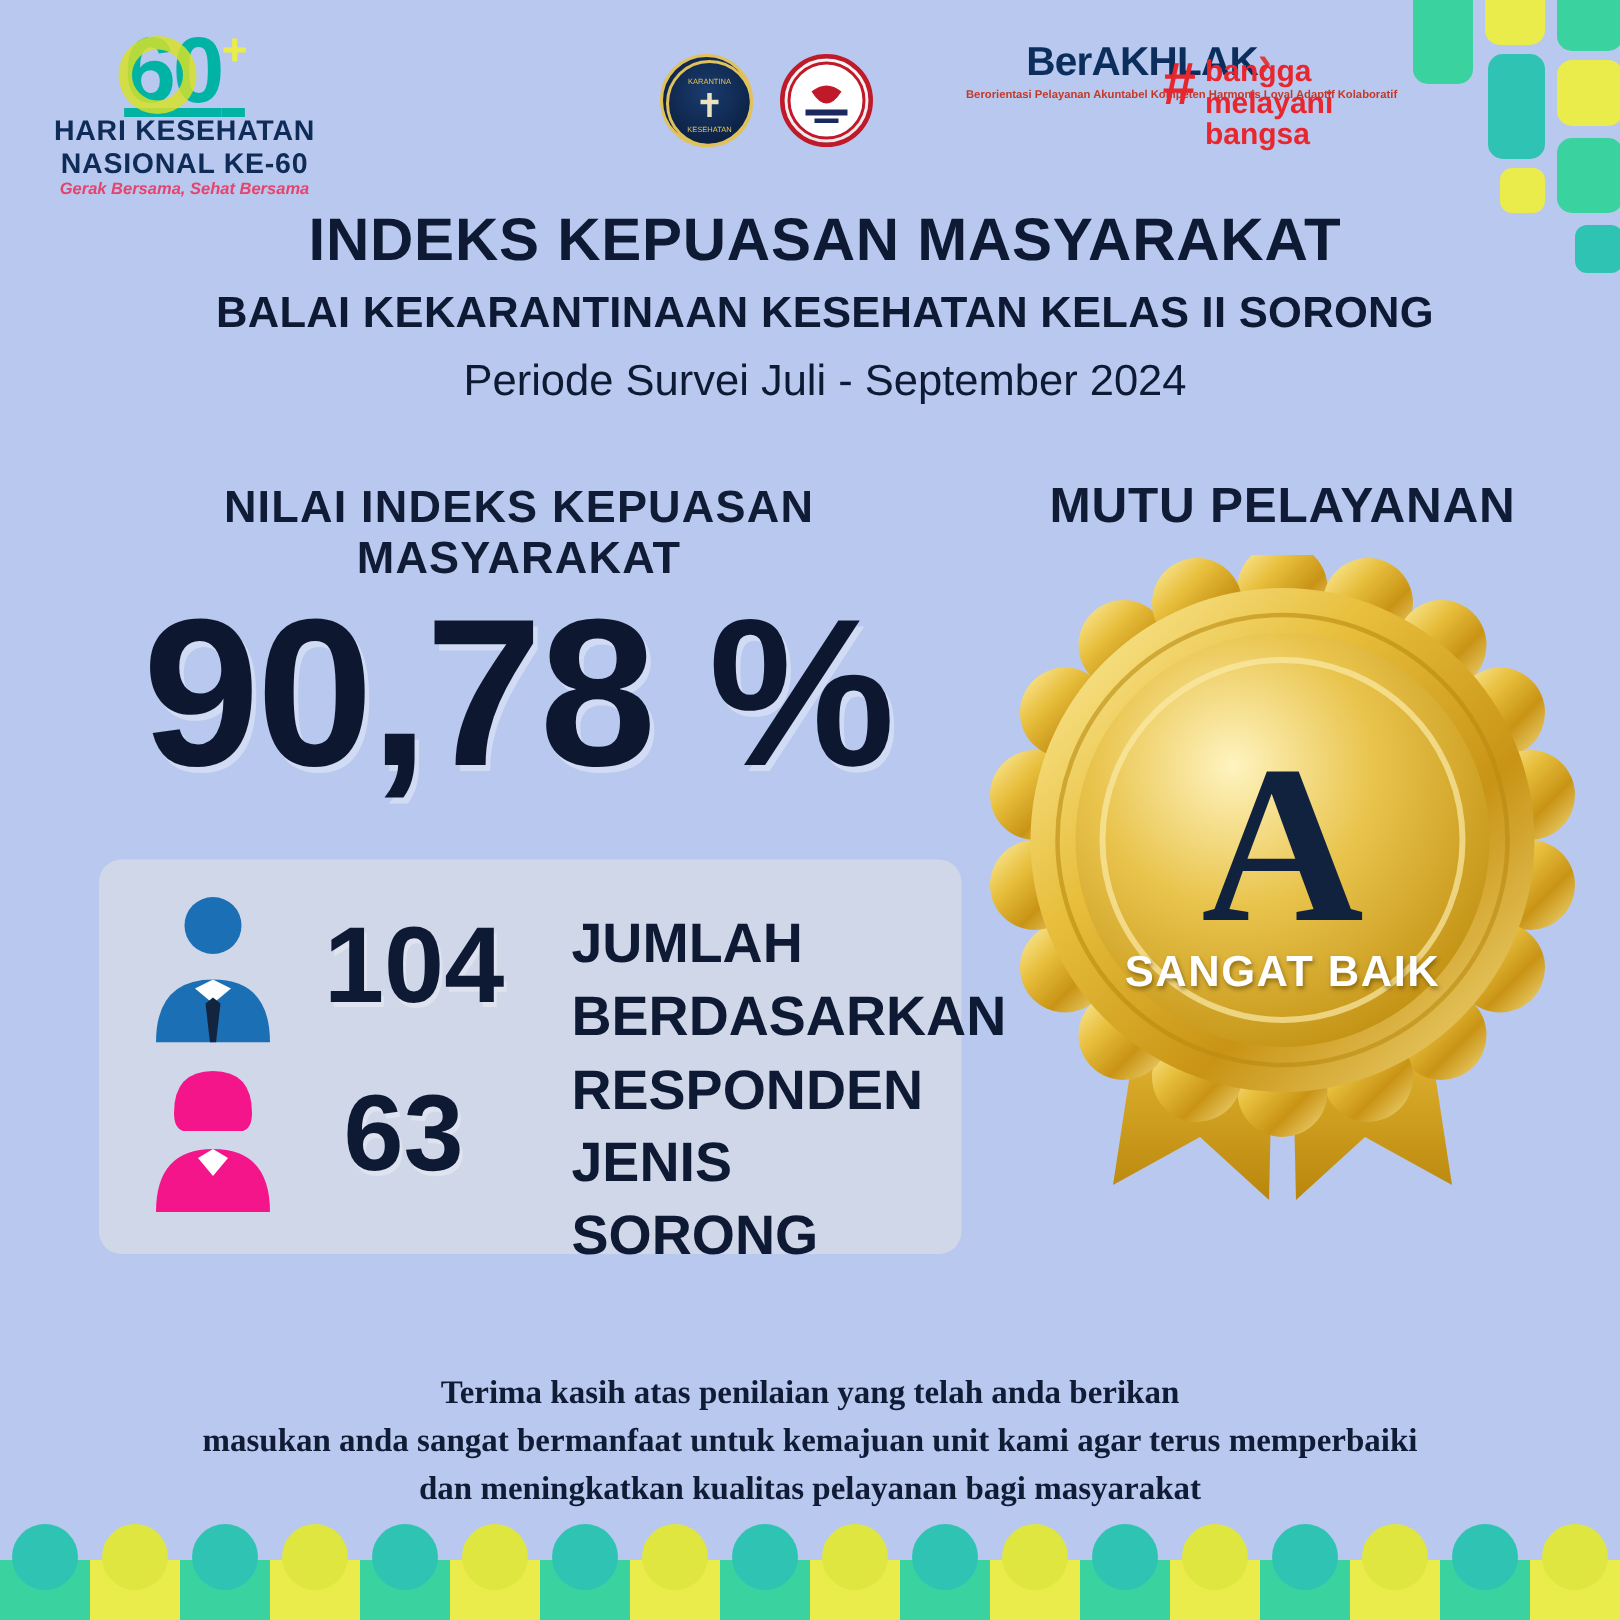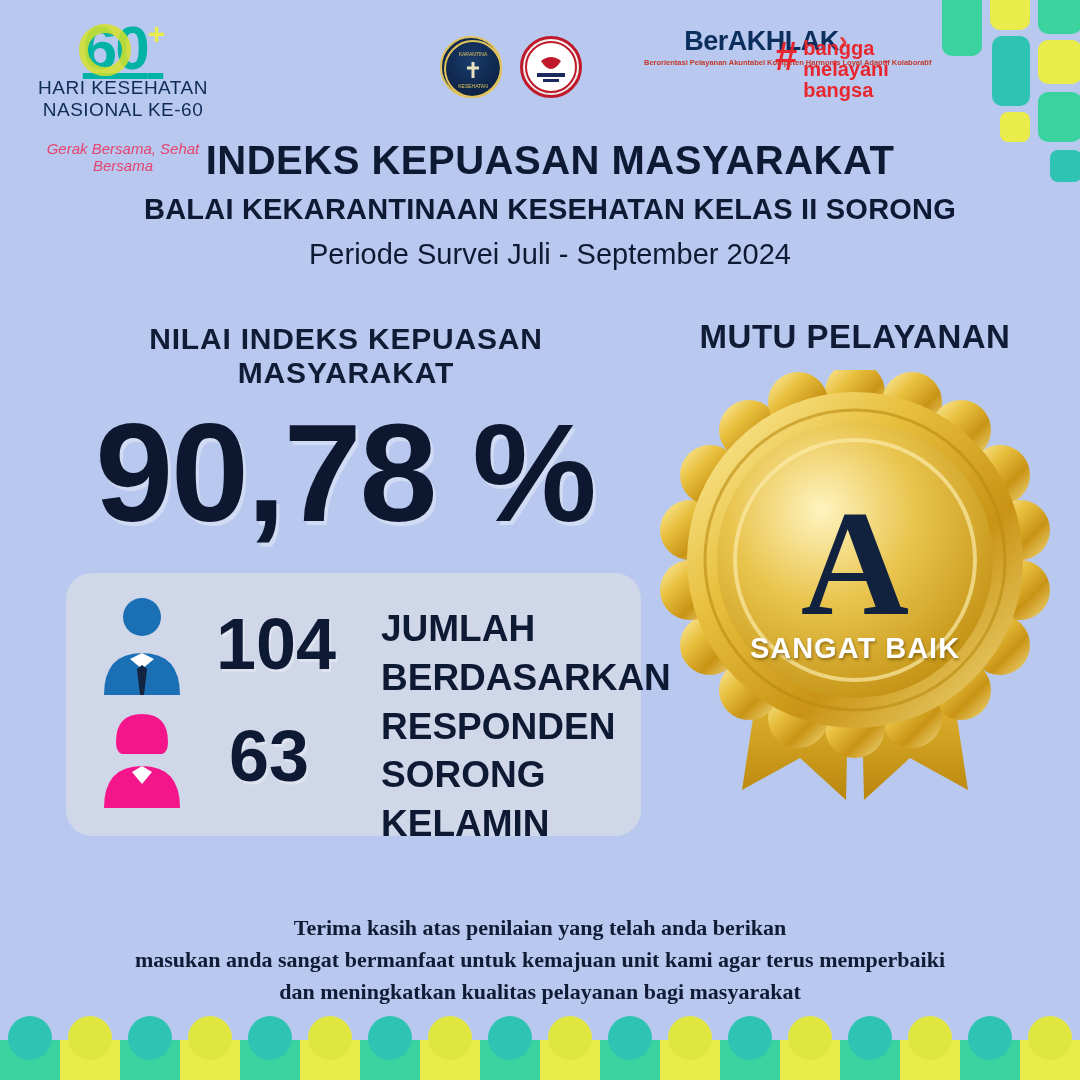--- a/index.html
+++ b/index.html
@@ -27,22 +27,22 @@
   }
   .hkn-60 {
     font-size: 62px; font-weight: bold; color: #00b3a4; line-height: 0.9;
     letter-spacing: -2px; position: relative; display: inline-block; text-decoration: underline;
   }
   .hkn-60 .ring {
     position: absolute; left: -4px; top: 4px; width: 52px; height: 52px;
     border: 9px solid #d6e02a; border-radius: 50%; opacity: .85;
   }
   .hkn-plus { color: #e9ec4b; font-size: 30px; vertical-align: top; }
-  .hkn-t1 { font-size: 19px; font-weight: normal; color: #0f2b57; letter-spacing: .5px; line-height: 1.05; margin-top: 2px;}
-  .hkn-t2 { font-size: 15px; font-style: italic; color: #e4446f; margin-top: 20px; }
+  .hkn-t1 { font-size: 19px; font-weight: bold; color: #0f2b57; letter-spacing: .5px; line-height: 1.05; margin-top: 2px;}
+  .hkn-t2 { font-size: 11px; font-style: italic; color: #e4446f; margin-top: 0; font-weight: bold; }
 
   .kemenkes { position: absolute; left: 248px; top: 28px; display: flex; align-items: center; gap: 8px;}
   .kemenkes .mark { width: 44px; height: 44px; position: relative; }
   .kemenkes .mark .b1 { position:absolute; width: 20px; height: 20px; border-radius: 6px 10px 6px 10px; }
   .kemenkes .txt1 { font-size: 26px; font-weight: bold; color: #1b9ad6; line-height: 1; }
   .kemenkes .txt2 { font-size: 19px; font-weight: bold; color: #f07b9b; line-height: 1.1; }
 
   .seal { position: absolute; width: 62px; height: 62px; border-radius: 50%; top: 24px; }
   .seal.karantina { left: 440px; background: radial-gradient(circle at 50% 40%, #1a3c6e 0%, #0d2347 70%, #08182f 100%); border: 2px solid #e0c25c; }
   .seal.kemenkes2 { left: 520px; background: radial-gradient(circle at 50% 40%, #fff 0%, #f1f1f1 60%, #ddd 100%); border: 3px solid #c0192a; }
@@ -61,28 +61,28 @@
   .t-main { font-size: 40px; font-weight: bold; color: #0e1a33; letter-spacing: .5px; }
   .t-sub  { font-size: 29px; font-weight: bold; color: #0e1a33; margin-top: 10px; letter-spacing: .2px;}
   .t-period { font-size: 29px; font-weight: normal; color: #0e1a33; margin-top: 12px; }
 
   
   .label-ikm {
     position: absolute; top: 322px; left: 46px; width: 600px; text-align: center;
     font-size: 30px; font-weight: bold; color: #101c35; letter-spacing: .8px;
   }
   .big-value {
-    position: absolute; top: 392px; left: 40px; width: 610px; text-align: center;
+    position: absolute; top: 381px; left: 40px; width: 610px; text-align: center;
     font-size: 140px; font-weight: bold; color: #0d1830; letter-spacing: -2px;
     text-shadow: 3px 4px 0 rgba(255,255,255,.35);
   }
 
   .resp-card {
     position: absolute; left: 66px; top: 573px; width: 575px; height: 263px;
-    background: rgba(213,218,232,.82); border-radius: 26px;
+    background: rgba(213,218,232,.82); border-radius: 15px;
   }
   .person { position: absolute; width: 96px; height: 100px; }
   .person.male { left: 28px; top: 22px; }
   .person.female { left: 28px; top: 135px; }
   .num {
     position: absolute; font-size: 72px; font-weight: bold; color: #0e1a33;
     text-shadow: 2px 3px 0 rgba(255,255,255,.3);
   }
   .num.n1 { left: 150px; top: 30px; }
   .num.n2 { left: 163px; top: 142px; }
@@ -203,21 +203,21 @@
     <path d="M10 100 q0 -42 38 -42 q38 0 38 42 Z" fill="#f5158a"></path>
     <path d="M48 58 l-10 6 l10 12 l10 -12 Z" fill="#ffffff"></path>
   </svg>
 
   <div class="num n2">63</div>
 
   <div class="resp-text">
     <div>JUMLAH</div>
     <div>BERDASARKAN</div>
     <div>RESPONDEN</div>
-    <div>SORONG KELAMIN</div>
+    <div>JENIS SORONG</div>
   </div>
 </div>
 
 <div class="label-mutu">MUTU PELAYANAN</div>
 
 <div class="medal-wrap">
   <svg width="410" height="460" viewBox="0 0 410 460">
     <defs>
       <linearGradient id="gold" x1="0" y1="0" x2="1" y2="1">
         <stop offset="0%" stop-color="#fdf0a8"></stop>

